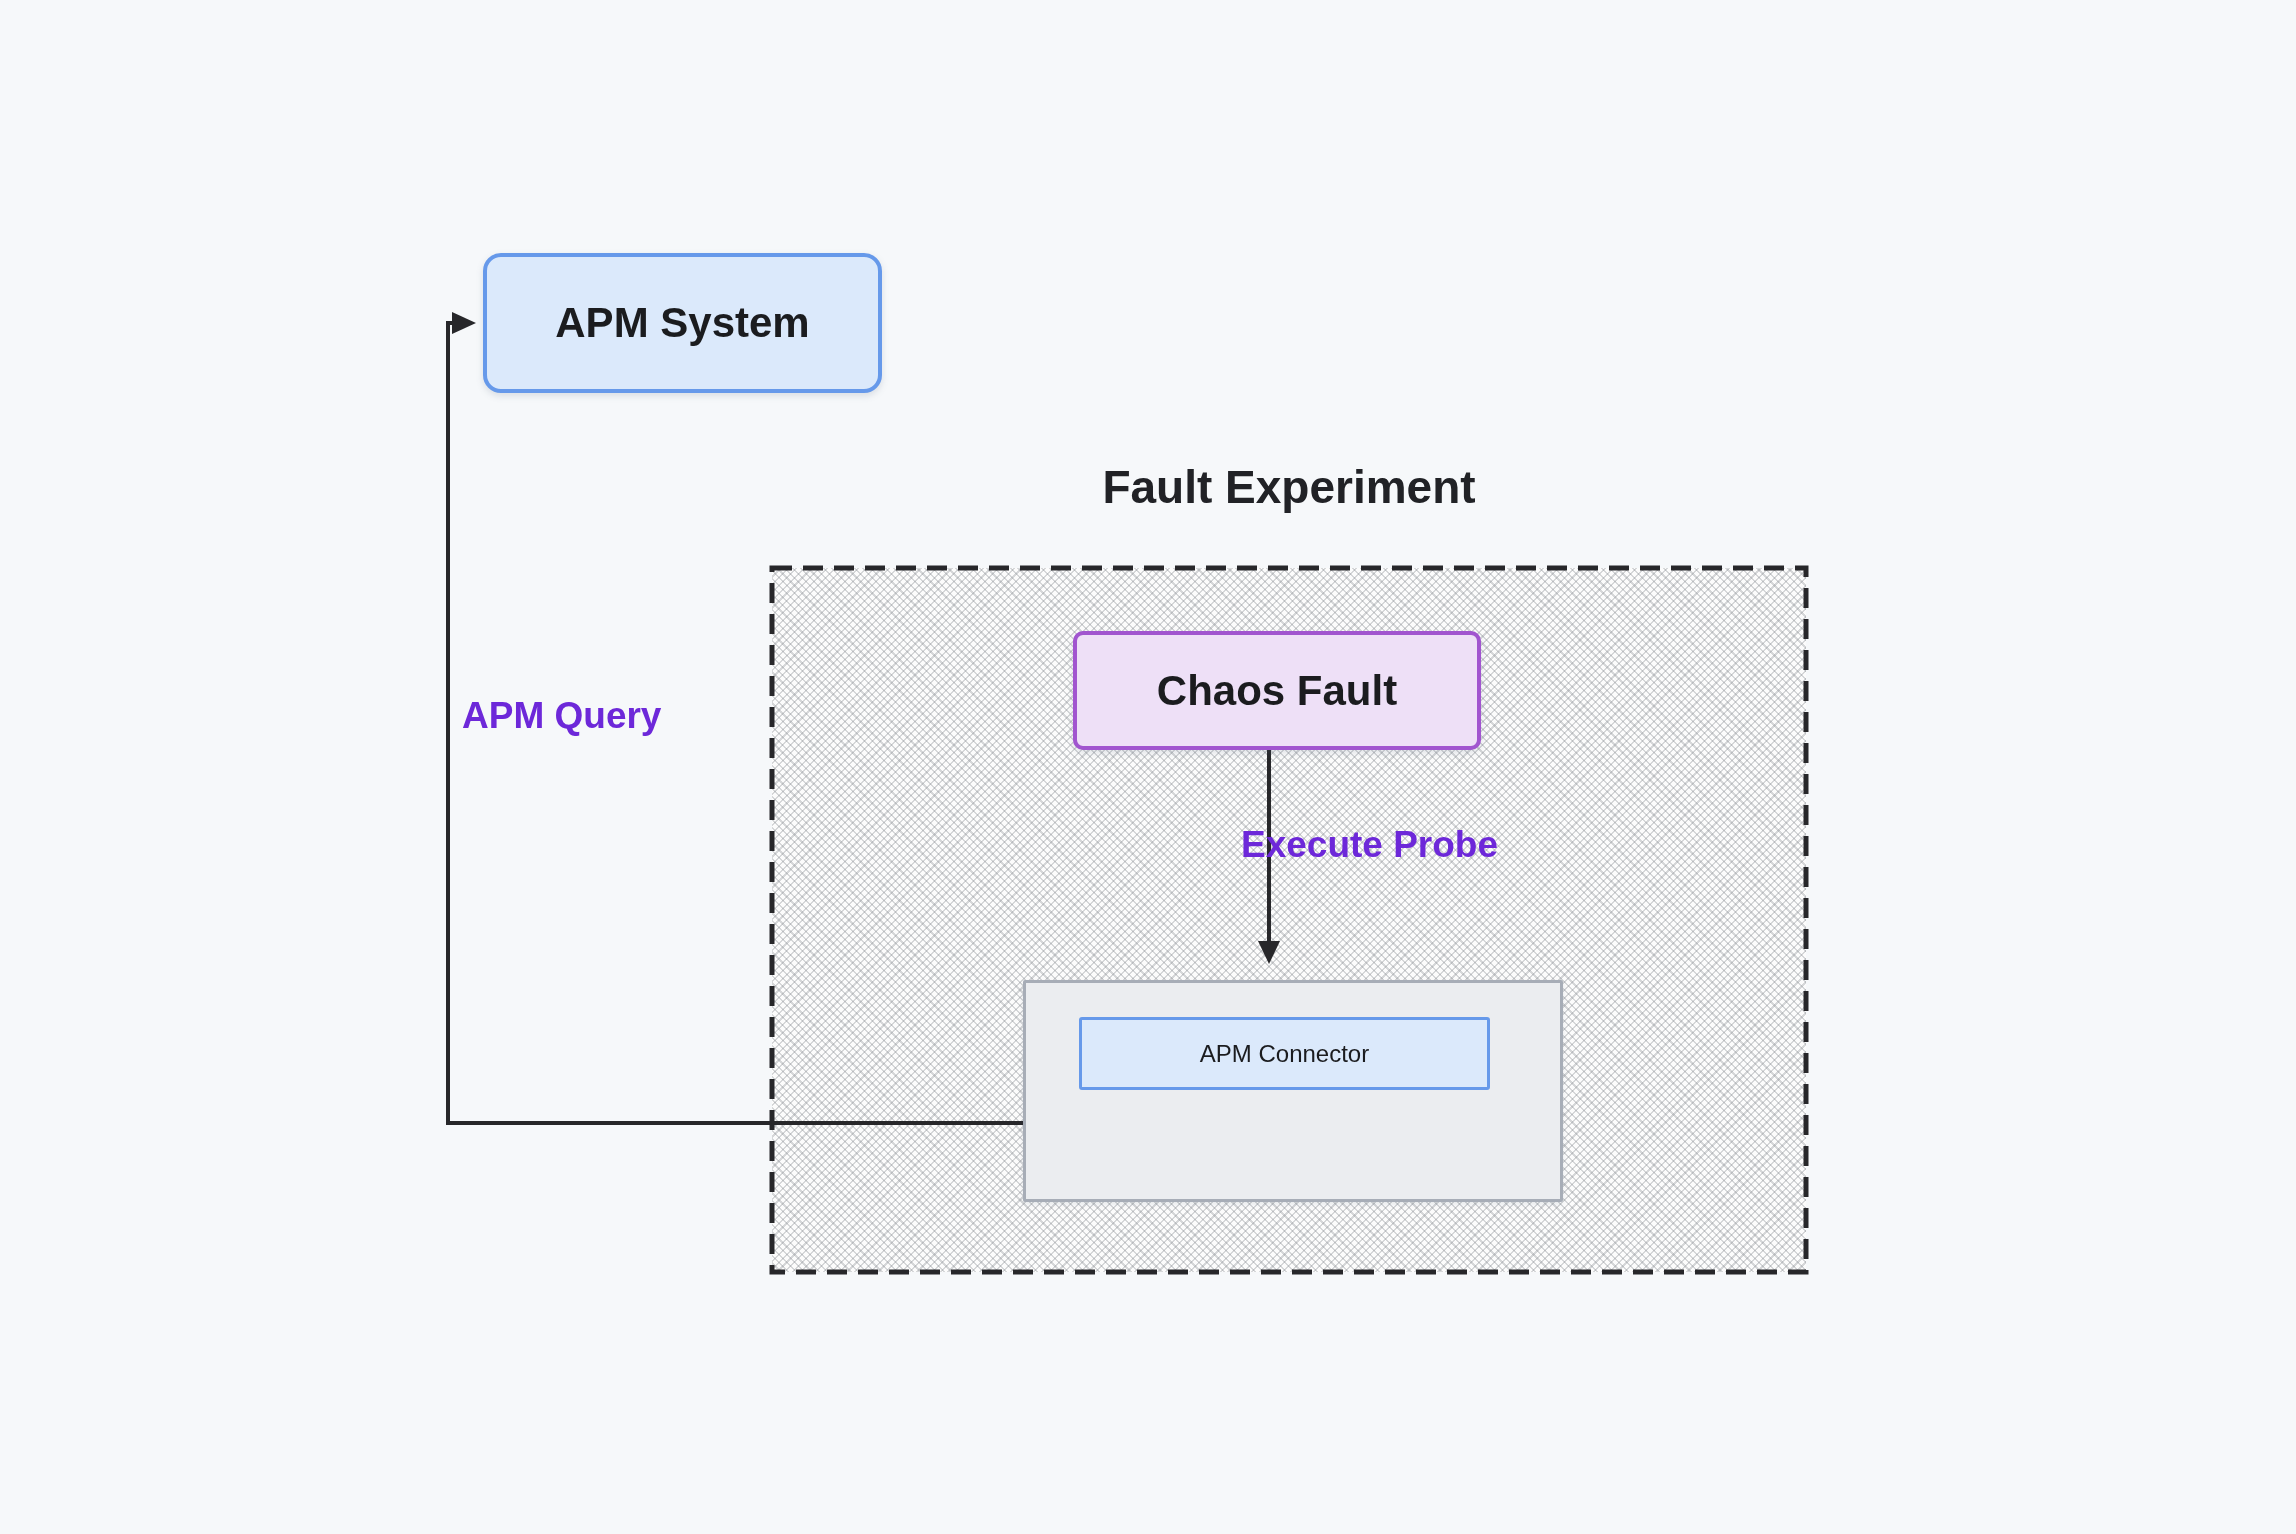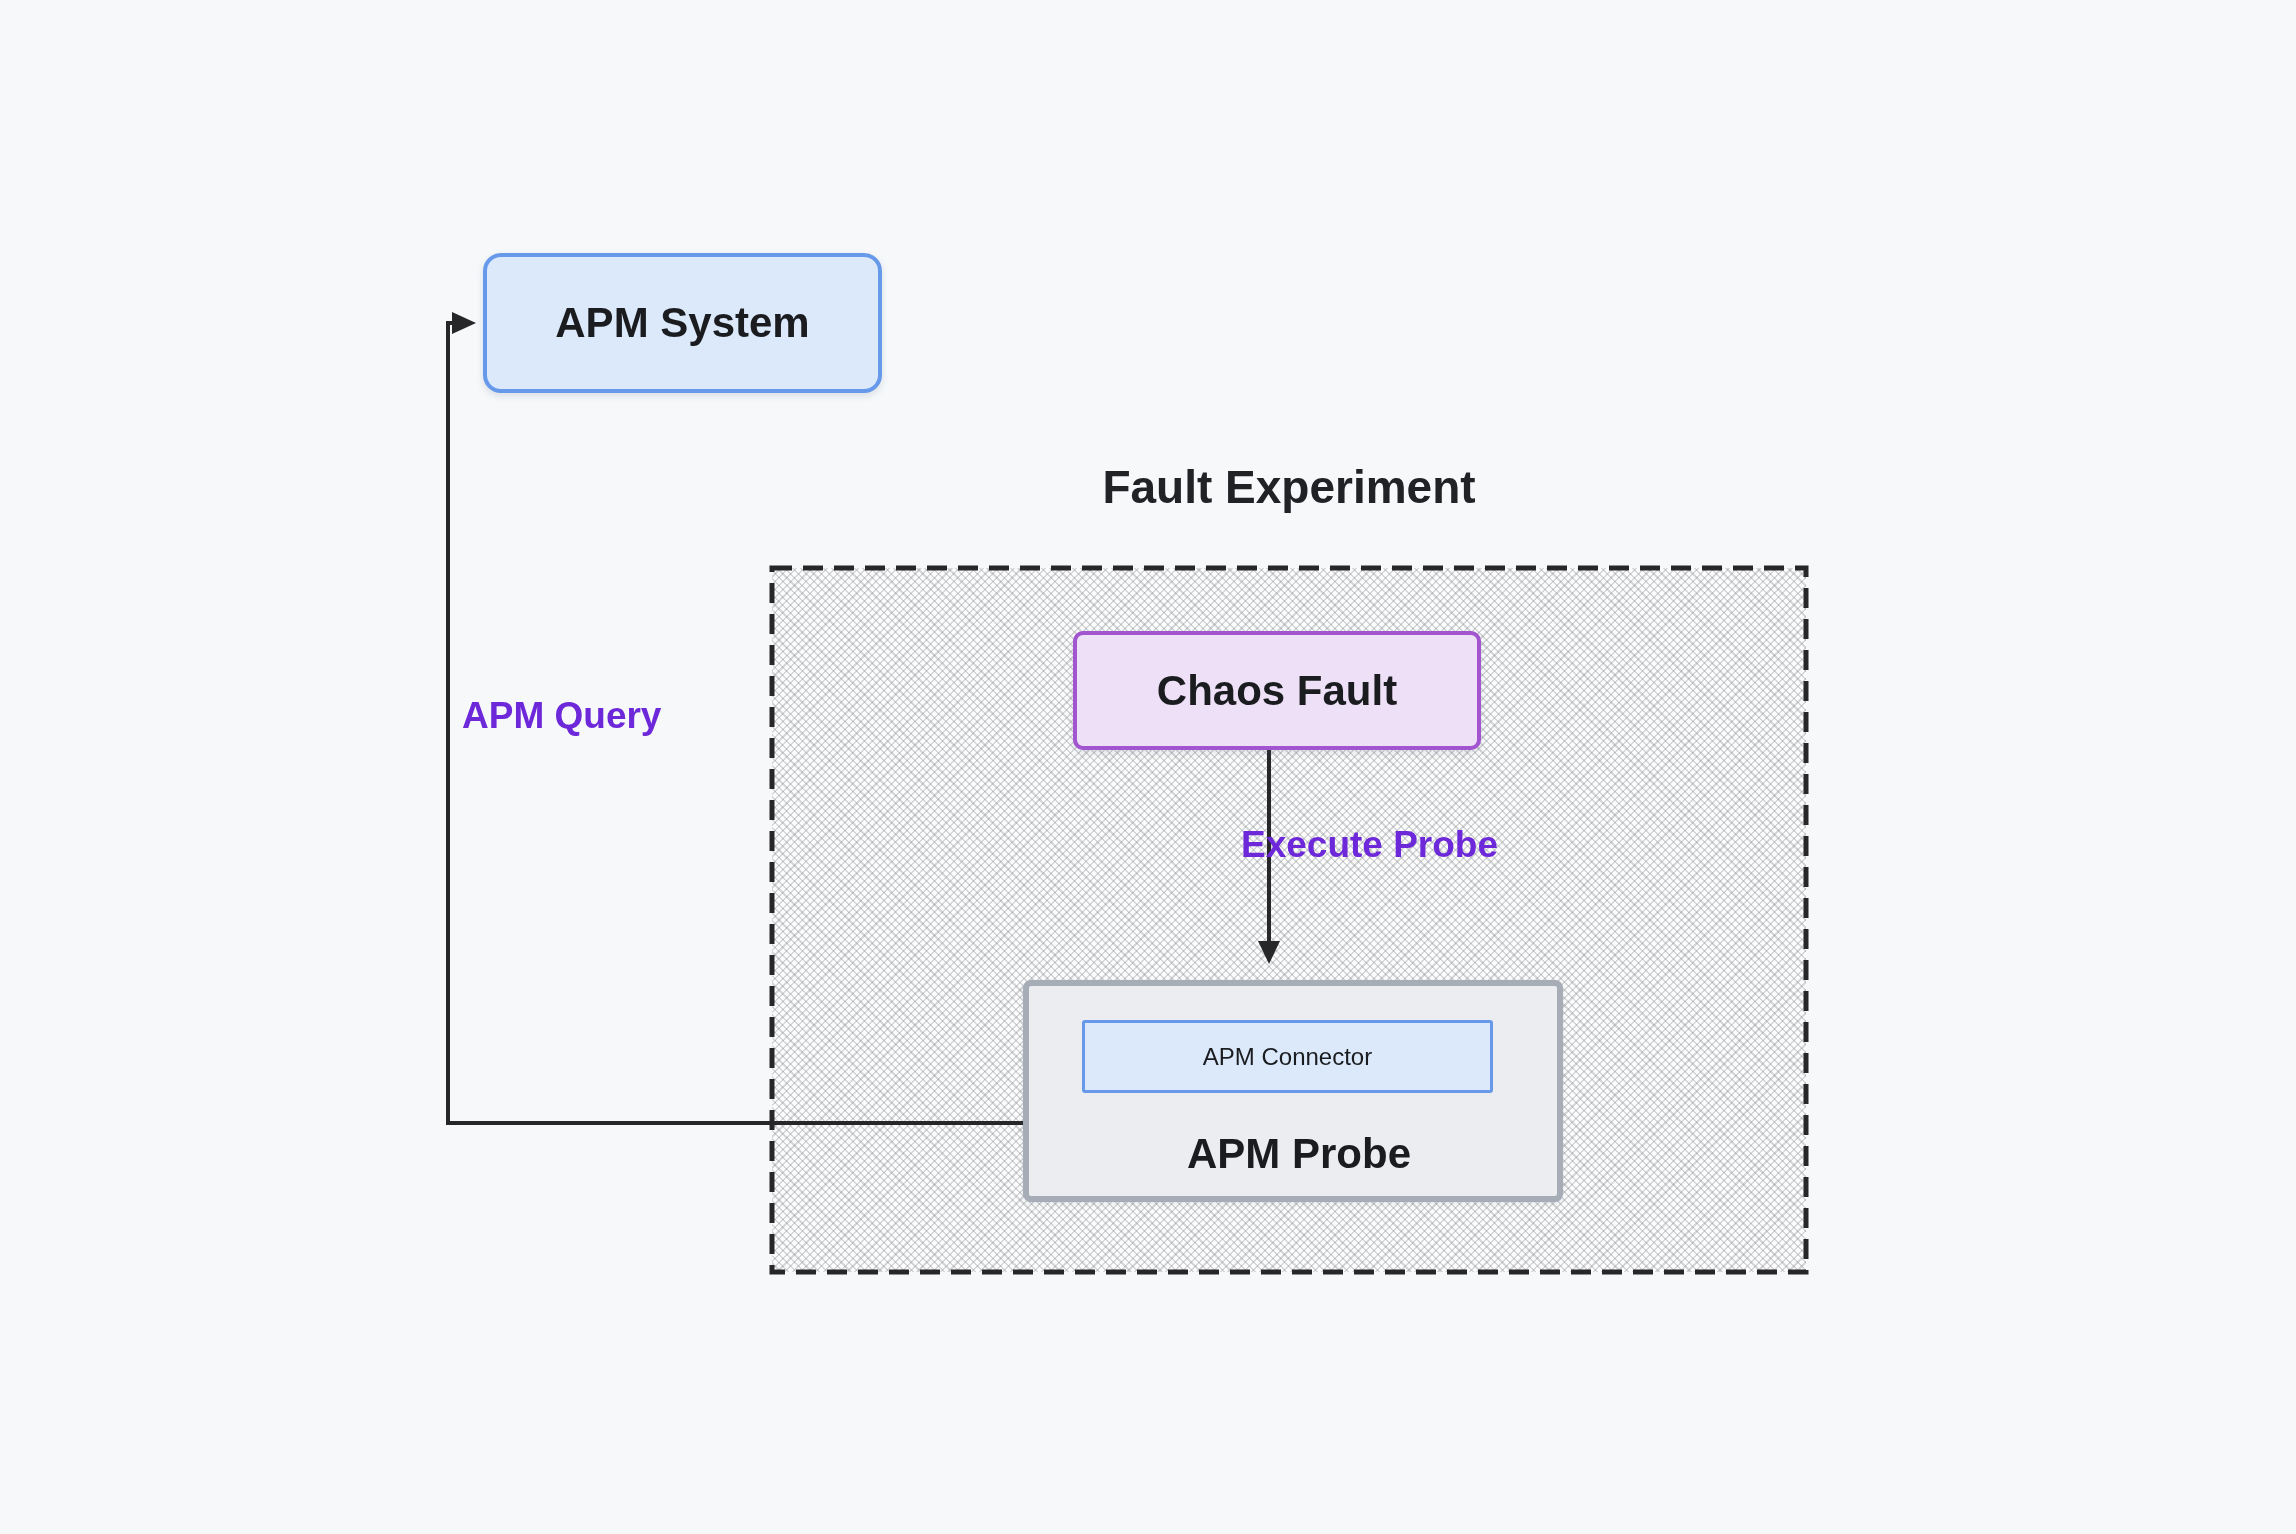--- a/index.html
+++ b/index.html
@@ -30,22 +30,22 @@
     border:4px solid #6699ea;border-radius:18px;background:#dbe9fb;
     font-size:42px;
   }
   #chaos-fault-node{
     left:1073px;top:631px;width:408px;height:119px;
     border:4px solid #a155cf;border-radius:10px;background:#eee0f7;
     font-size:42px;
   }
   #apm-probe-node{
     left:1023px;top:980px;width:540px;height:222px;
-    border:6px solid #b91c1c;border-radius:8px;background:#ebedf0;
-    display:block;box-shadow:0 2px 5px rgba(90,105,130,0.15);
+    border:3px solid #b91c1c;border-radius:2px;background:#ebedf0;
+    display:block;box-shadow:0 2px 5px rgba(90,105,130,0.15);padding-left:8px;
   }
   #apm-connector-node{
     left:53px;top:34px;width:411px;height:73px;
     border:3px solid #6699ea;border-radius:3px;background:#dbe9fb;
     font-size:24px;font-weight:500;box-shadow:none;
   }
   #apm-probe-label{
     left:0;top:1125px;width:540px;height:46px;position:relative;
     display:flex;align-items:center;justify-content:center;
     top:145px;
@@ -85,17 +85,16 @@
 </div>
 
 <div class="abs node" id="chaos-fault-node" style="background: rgb(238, 224, 247); border-color: rgb(161, 85, 207);">
   <span>Chaos Fault</span>
 </div>
 
 <div class="abs node" id="apm-probe-node" style="background: rgb(235, 237, 240); border-color: rgb(167, 173, 183);">
   <div class="abs node" id="apm-connector-node" style="background: rgb(219, 233, 251); border-color: rgb(102, 153, 234);">
     <span>APM Connector</span>
   </div>
-  <div id="apm-probe-label">APM Probe</div>
 </div>
 
 <div class="abs edge-label" id="apm-query-label">APM Query</div>
 <div class="abs edge-label" id="execute-probe-label">Execute Probe</div>
 
 </body></html>

